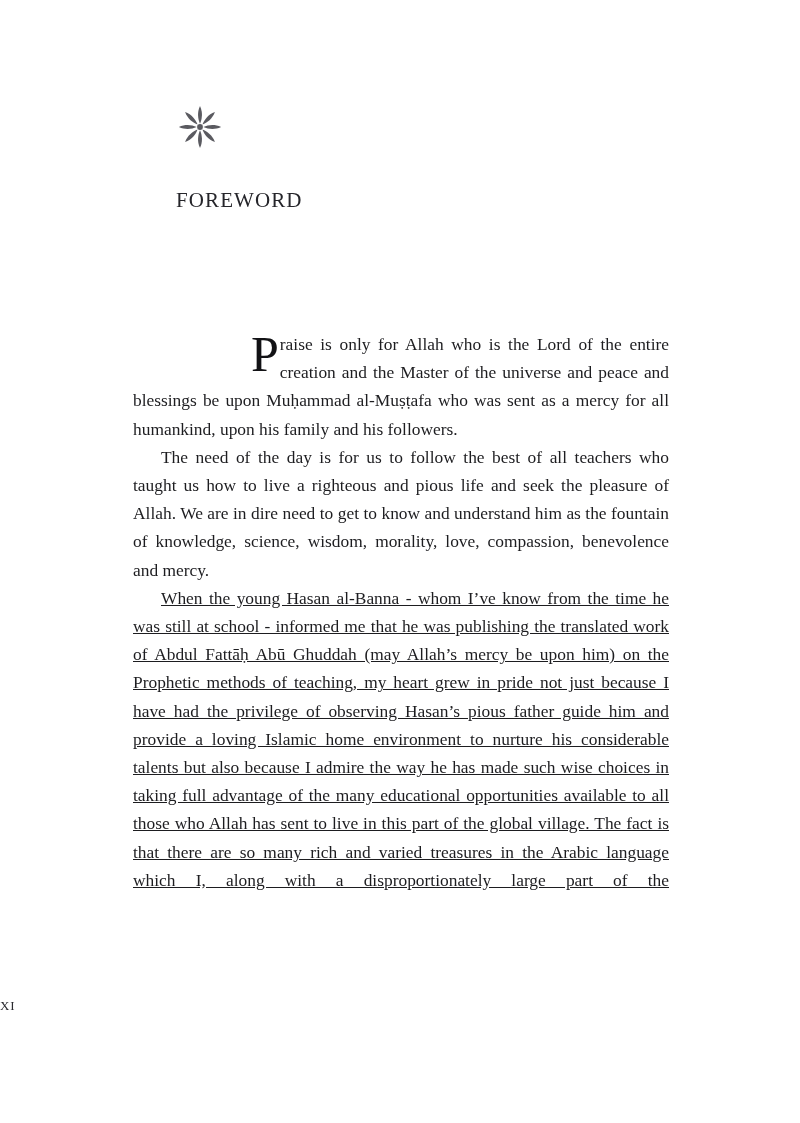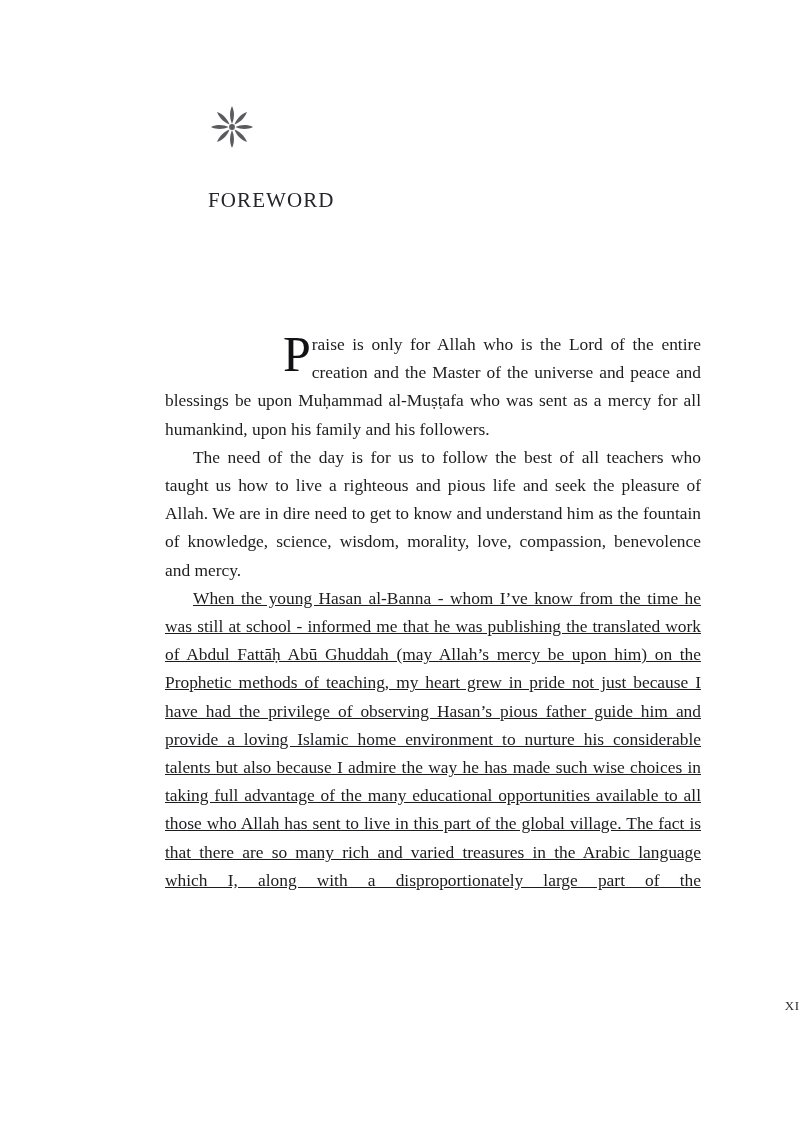--- a/index.html
+++ b/index.html
@@ -13,21 +13,20 @@
     position: relative;
     font-family: "Liberation Serif", "DejaVu Serif", serif;
     color: #1d1d20;
     overflow: hidden;
   }
 
   .page {
     position: absolute;
     inset: 0;
     background: #ffffff;
-    margin-left: 32px;
   }
 
   
   .ornament {
     position: absolute;
     left: 176px;
     top: 103px;
     width: 48px;
     height: 48px;
   }
@@ -88,21 +87,21 @@
     color: #121215;
     font-weight: 400;
   }
 
   
   .folio {
     position: absolute;
     left: 0;
     right: 0;
     top: 998px;
-    text-align: right;
+    text-align: left;
     font-size: 13px;
     letter-spacing: 0.8px;
     color: #2b2b30;
   }
 </style>
 </head>
 <body>
 
 <div class="page">
 

